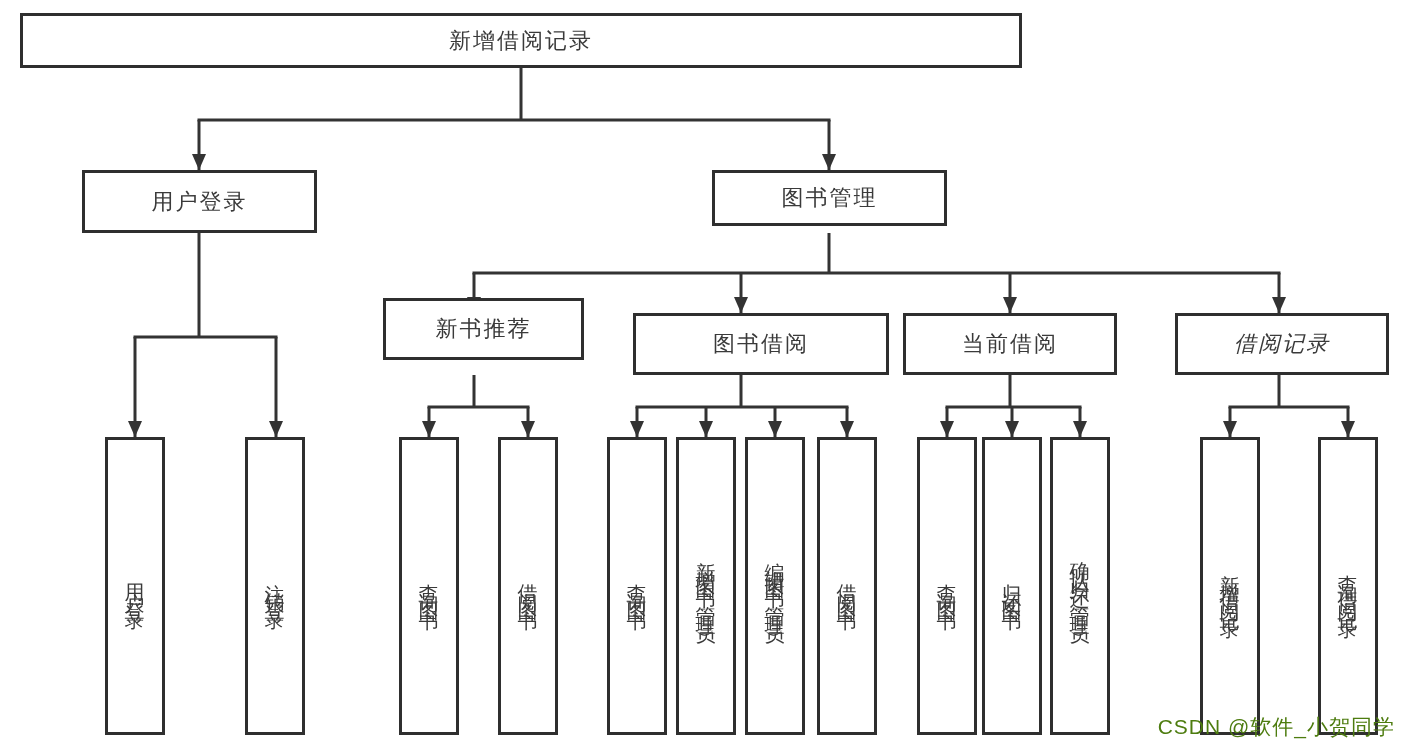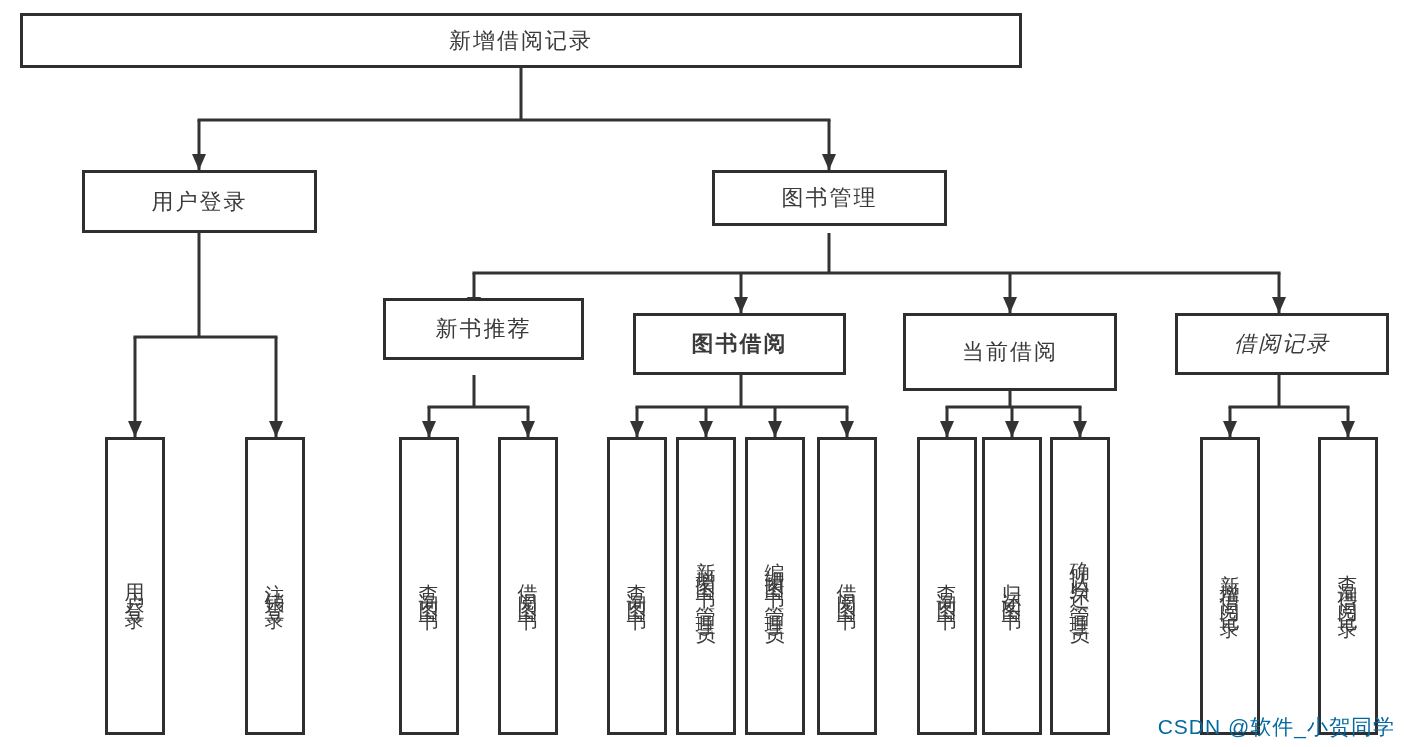--- a/index.html
+++ b/index.html
@@ -43,21 +43,21 @@
     font-size: 20px;
     letter-spacing: 9px;
     line-height: 1;
     color: #3a3a3a;
   }
   .watermark {
     position: absolute;
     right: 10px;
     bottom: 6px;
     font-size: 21px;
-    color: #0369a1;
+    color: #4d7c0f;
     letter-spacing: 1px;
     white-space: nowrap;
     pointer-events: none;
   }
 </style>
 </head>
 <body>
 
 <div class="canvas">
 
@@ -105,22 +105,22 @@
       <line x1="1348" y1="407" x2="1348" y2="437" marker-end="url(#arrowhead)"></line>
     </g>
   </svg>
 
   <div class="node h" style="left:20px; top:13px; width:1002px; height:55px;">新增借阅记录</div>
 
   <div class="node h" style="left:82px; top:170px; width:235px; height:63px;">用户登录</div>
   <div class="node h" style="left:712px; top:170px; width:235px; height:56px;">图书管理</div>
 
   <div class="node h" style="left:363px; top:298px; width:201px; height:62px;margin-left:20px;">新书推荐</div>
-  <div class="node h" style="left:633px; top:313px; width:213px; height:62px;font-weight:bold;">图书借阅</div>
-  <div class="node h" style="left:903px; top:313px; width:214px; height:78px;">当前借阅</div>
+  <div class="node h" style="left:633px; top:313px; width:256px; height:62px;">图书借阅</div>
+  <div class="node h" style="left:903px; top:313px; width:214px; height:62px;">当前借阅</div>
   <div class="node h" style="left:1175px; top:313px; width:214px; height:62px;font-style:italic;">借阅记录</div>
 
   <div class="node leaf" style="left:105px; top:437px; width:60px; height:298px;">
     <span>用户登录</span>
   </div>
   <div class="node leaf" style="left:245px; top:437px; width:60px; height:298px;">
     <span>注销登录</span>
   </div>
 
   <div class="node leaf" style="left:399px; top:437px; width:60px; height:298px;">

